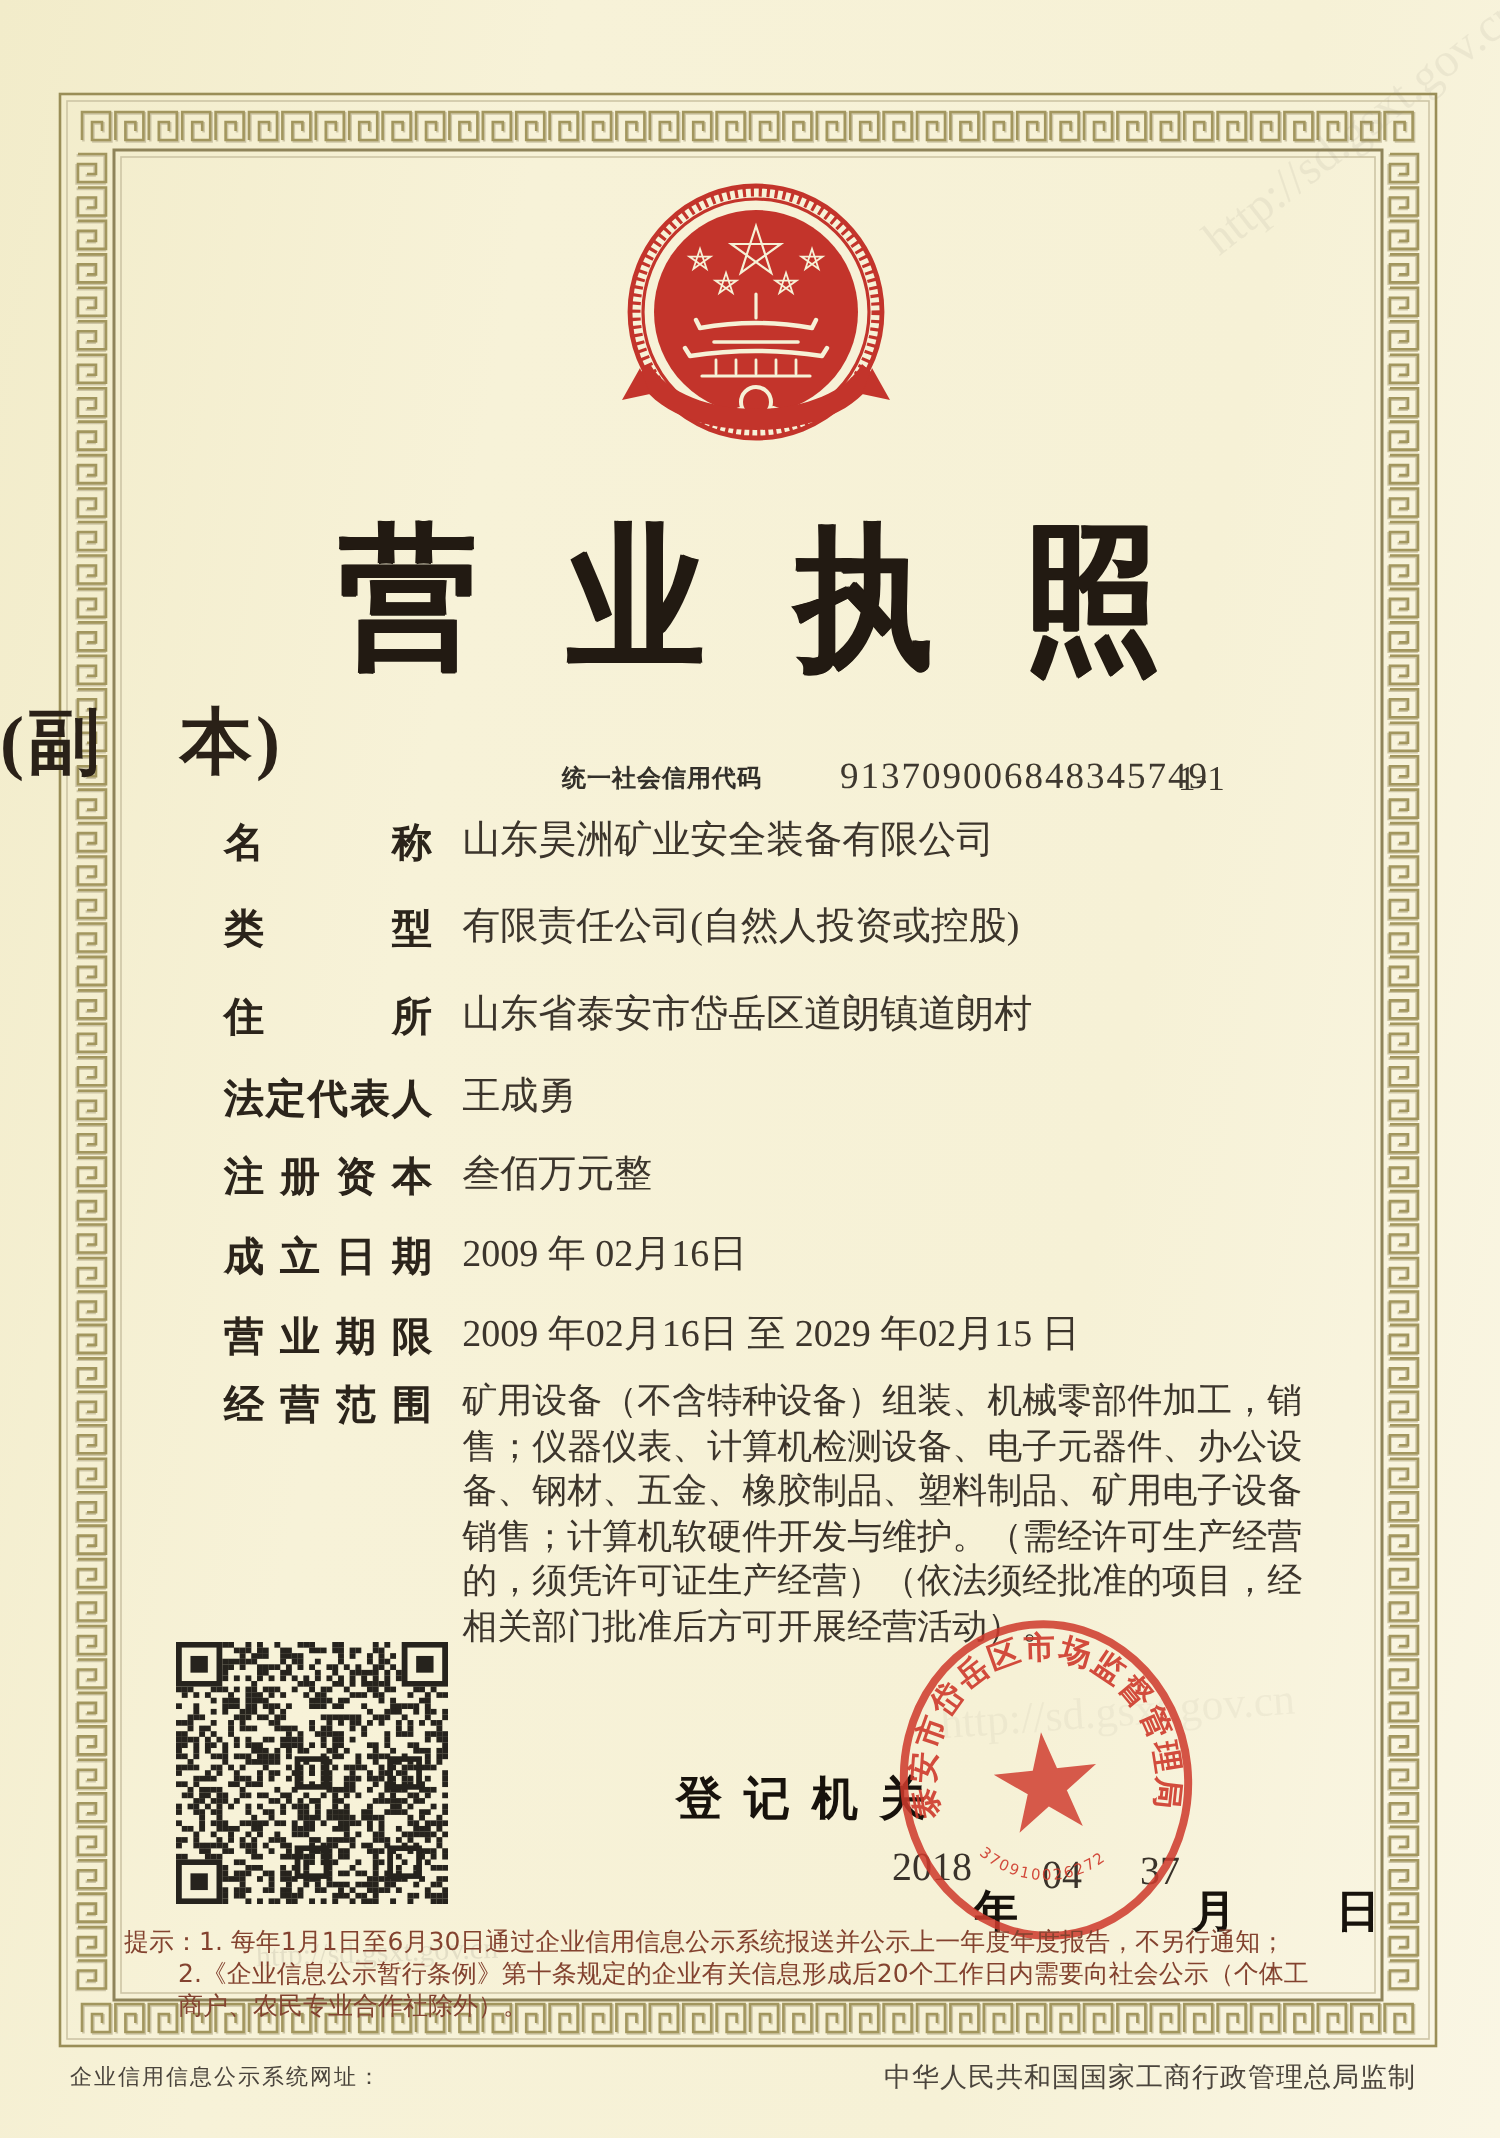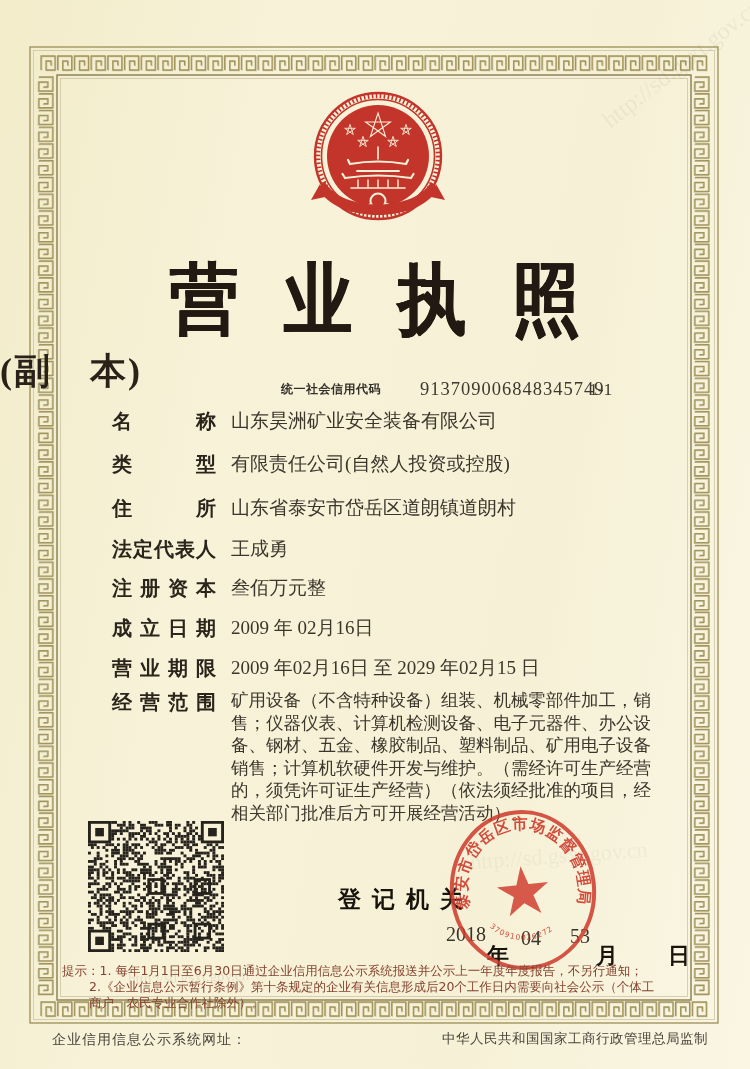--- a/index.html
+++ b/index.html
@@ -54,21 +54,21 @@
   #d-day{left:570px;top:925px}
   .date-char{font-size:22px;font-weight:bold;color:#17120c}
   #c-year{left:487px;top:941px}
   #c-month{left:596px;top:941px}
   #c-day{left:668px;top:941px}
   #seal{left:444px;top:806px;width:158px;height:168px;opacity:.9}
   
   .notes{left:62px;top:963px;width:604px;font-size:12.5px;line-height:16px;color:#83422f}
   .notes .n2{margin-left:27px}
   
-  .footer-left{left:52px;top:1031px;font-size:14px;color:#4a443c;letter-spacing:1px}
+  .footer-left{left:35px;top:1031px;font-size:11px;color:#4a443c;letter-spacing:1px}
   .footer-right{right:42px;top:1030px;font-size:13.5px;color:#4a443c;letter-spacing:0.5px}
   
   .wm{color:#8d8778;font-family:"Liberation Serif","DejaVu Serif",serif;pointer-events:none;white-space:nowrap}
   .wm-a{left:585px;top:50px;font-size:24px;opacity:.10;transform:rotate(-38deg)}
   .wm-b{left:470px;top:843px;font-size:22px;opacity:.08;transform:rotate(-4deg)}
   .wm-c{left:128px;top:969px;font-size:15px;opacity:.18;transform:rotate(-2deg)}
 </style>
 </head>
 <body>
 
@@ -1527,21 +1527,21 @@
       <rect x="39" y="23" width="1" height="1" fill="#26231d"></rect>
       <rect x="21" y="37" width="5" height="5" fill="none" stroke="#26231d" stroke-width="1"></rect>
       <rect x="23" y="39" width="1" height="1" fill="#26231d"></rect>
       <rect x="37" y="37" width="5" height="5" fill="none" stroke="#26231d" stroke-width="1"></rect>
       <rect x="39" y="39" width="1" height="1" fill="#26231d"></rect>
     </svg>
 
   <div class="abs reg-label">登记机关</div>
   <span class="abs date-num" id="d-year">2018</span>
   <span class="abs date-num" id="d-month">04</span>
-  <span class="abs date-num" id="d-day">53</span>
+  <span class="abs date-num" id="d-day">37</span>
   <span class="abs date-char" id="c-year">年</span>
   <span class="abs date-char" id="c-month">月</span>
   <span class="abs date-char" id="c-day">日</span>
 
   <svg id="seal" class="abs" viewBox="0 0 158 168">
       <g transform="rotate(-6 79 84)">
         <ellipse cx="79" cy="84" rx="71" ry="78" fill="none" stroke="#cf3a2c" stroke-width="4" opacity="0.95"></ellipse>
         <path d="M79.0,60.0 L94.9,108.8 L53.3,78.7 L104.7,78.7 L63.1,108.8 Z" fill="#cf3a2c" opacity="0.92"></path>
         <path id="seal-arc" d="M24.904000000000003,98.504 A56,60 0 1 1 133.096,98.504" fill="none"></path>
         <text font-size="15.5" fill="#cf3a2c" font-weight="bold" letter-spacing="1.2"><textPath href="#seal-arc" startOffset="2">泰安市岱岳区市场监督管理局</textPath></text>

